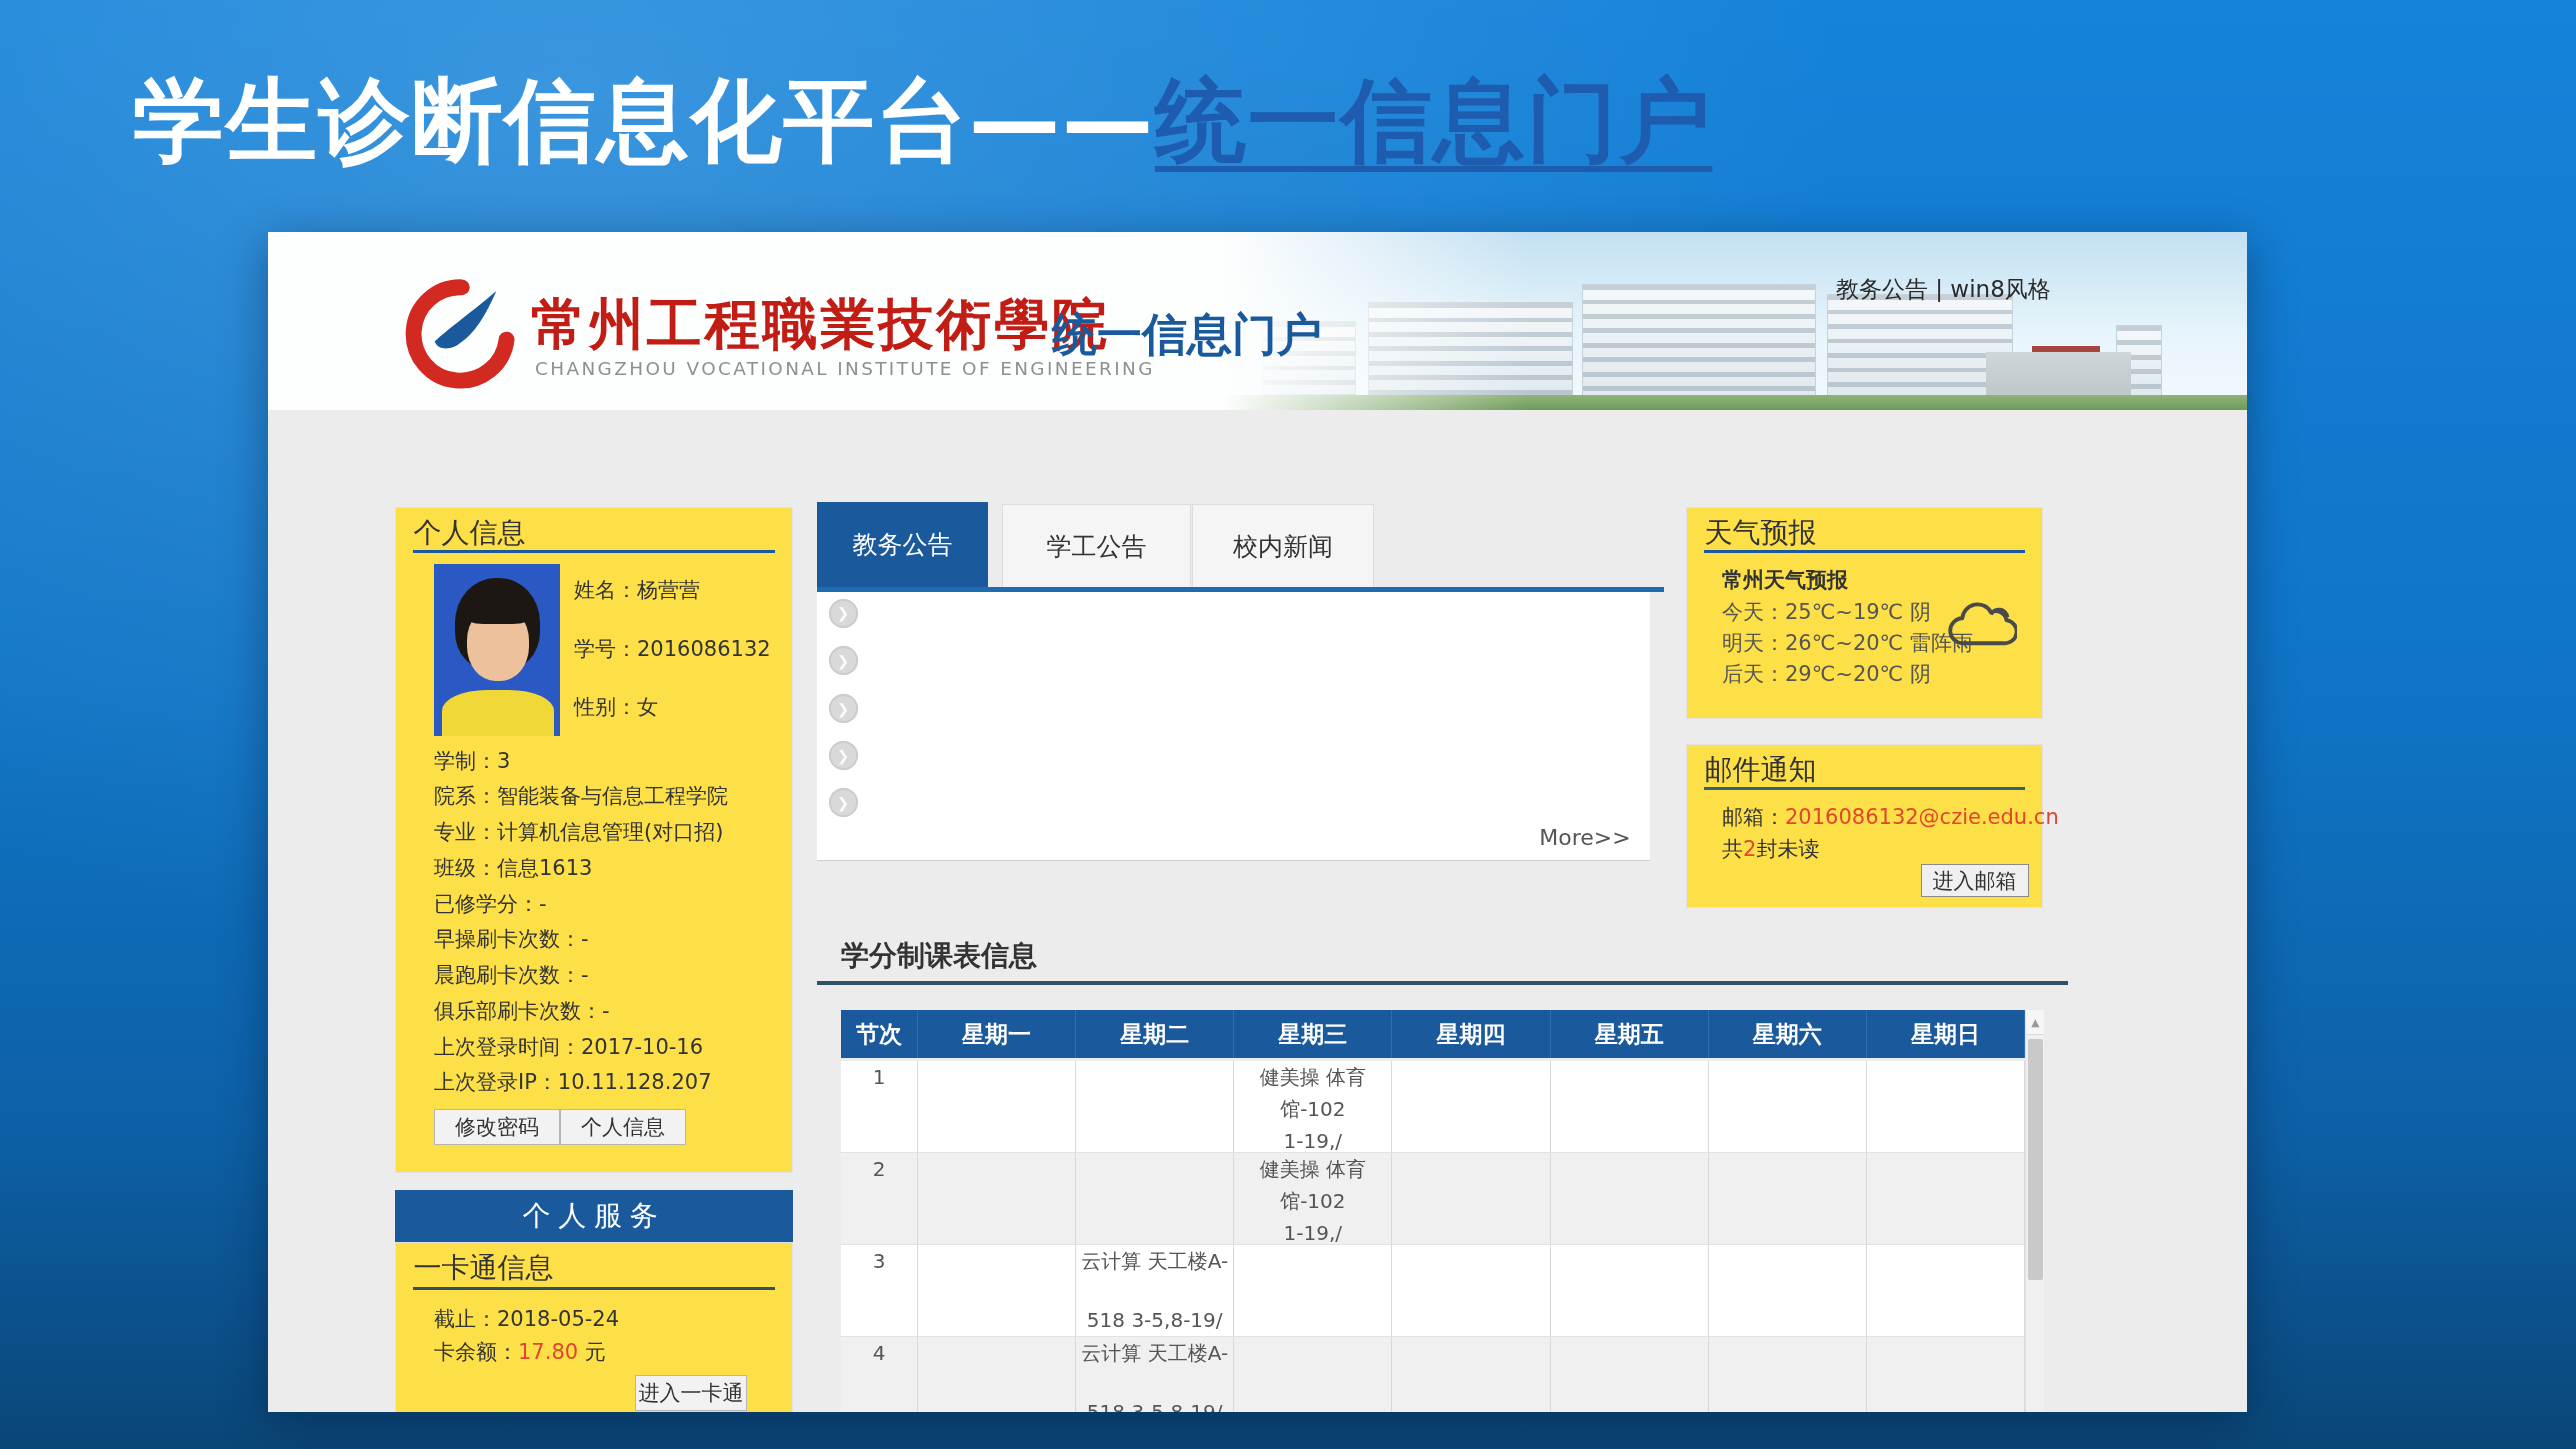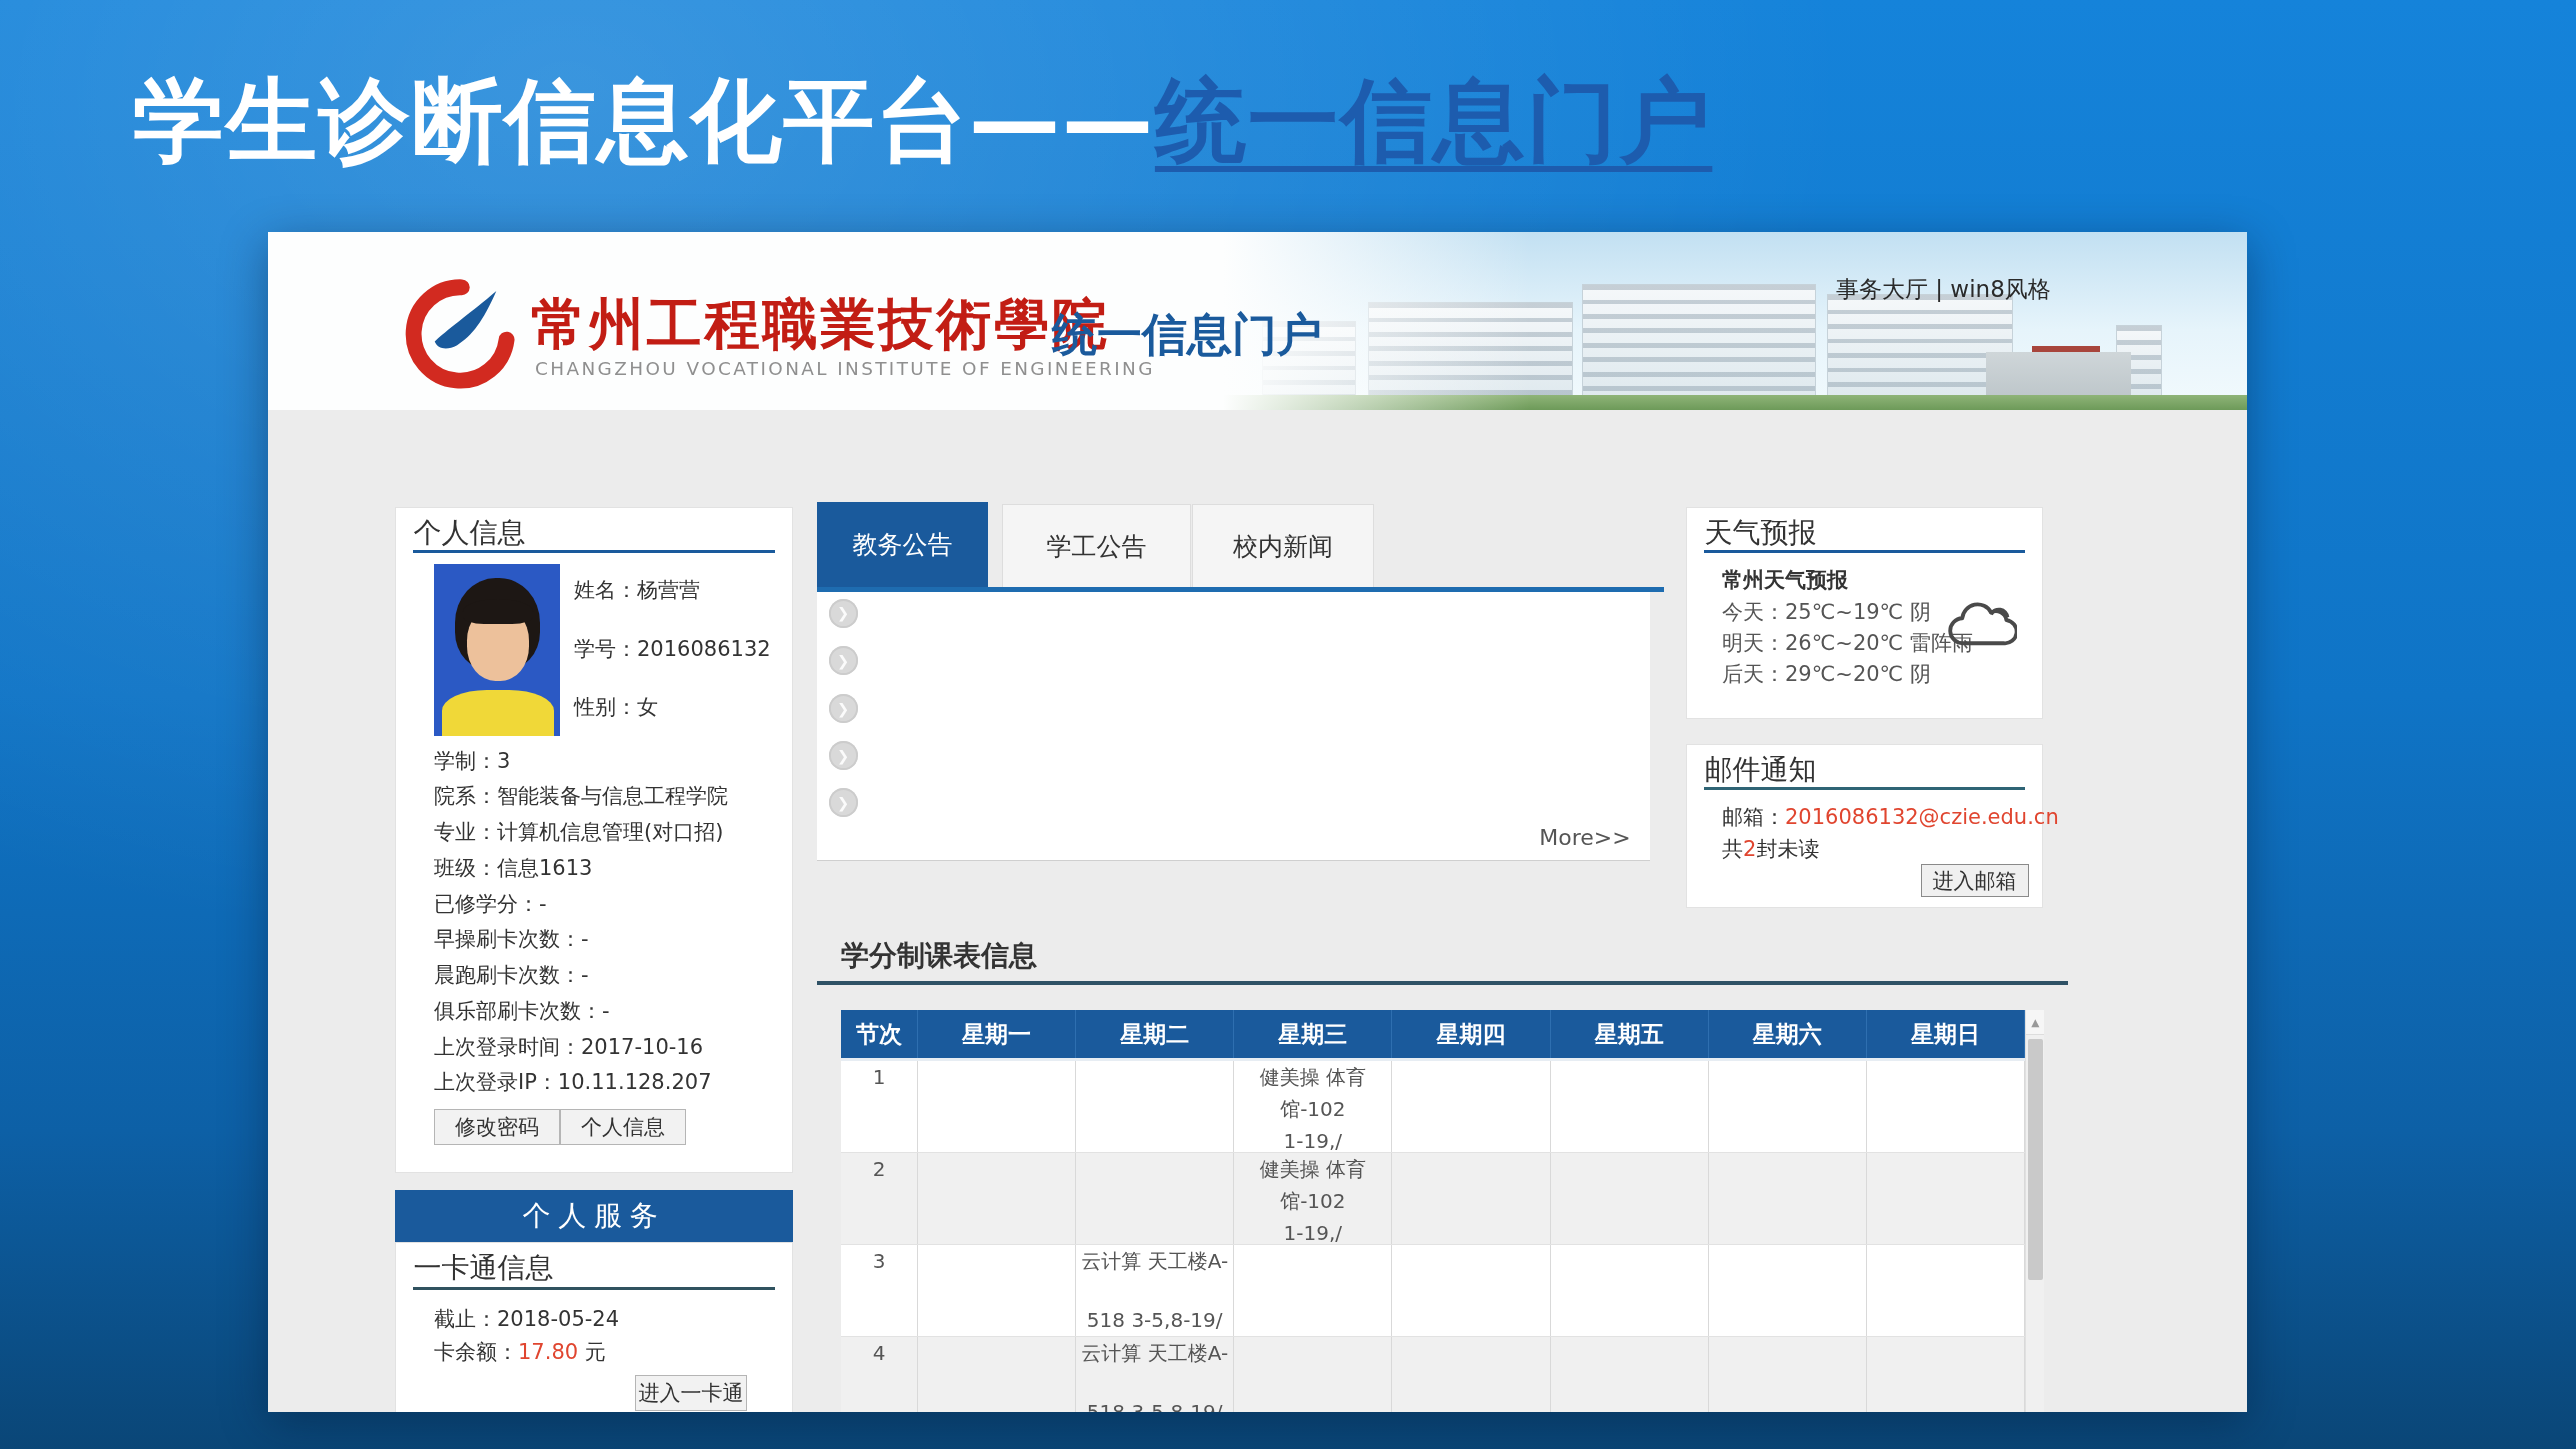--- a/index.html
+++ b/index.html
@@ -40,21 +40,21 @@
   
   .nav{position:absolute;left:0;top:178px;width:1979px;height:73px;background:#1a5a9c;
        display:flex;align-items:center;}
   .nav-item{color:#fff;font-size:25px;cursor:pointer;white-space:nowrap;}
   .nav-item.n0{margin-left:155px;}
   .nav-item.n1{margin-left:75px;}
   .nav-item.n2{margin-left:75px;text-decoration:underline;text-underline-offset:5.8px;}
   .nav-item.n3{margin-left:75px;}
 
   
-  .panel{position:absolute;background:#ffffff;border:1px solid #e2e2e2;box-sizing:border-box;}
+  .panel{position:absolute;background:#fde047;border:1px solid #e2e2e2;box-sizing:border-box;}
   .p-title{position:absolute;left:17.4px;top:5.8px;font-size:28px;color:#333;white-space:nowrap;}
   .p-rule{position:absolute;left:17.4px;right:17.4px;height:2.9px;background:#1a5a9c;}
 
   
   #profile{left:127px;top:275px;width:398px;height:666px;}
   .photo{position:absolute;left:38px;top:56px;width:126px;height:172px;background:#2b59c4;overflow:hidden;}
   .ph-hair{position:absolute;left:21px;top:13.5px;width:85px;height:93px;border-radius:48% 48% 42% 42%;background:#1d1714;}
   .ph-face{position:absolute;left:33px;top:42px;width:62px;height:75px;border-radius:46%;background:#edc19b;}
   .ph-fringe{position:absolute;left:29px;top:35px;width:70px;height:25px;border-radius:50% 50% 30% 30%;background:#1d1714;}
   .ph-shirt{position:absolute;left:7.7px;bottom:-5.8px;width:112px;height:52px;border-radius:40% 40% 0 0;background:#f0d838;}
@@ -130,21 +130,21 @@
         <div class="bldg" style="left:145px;top:70px;width:203px;height:95px;"></div>
         <div class="bldg" style="left:359px;top:52px;width:232px;height:112px;"></div>
         <div class="bldg" style="left:604px;top:62px;width:184px;height:102px;"></div>
         <div class="bldg" style="left:39px;top:89px;width:92px;height:75px;"></div>
         <div class="redroof" style="left:809px;top:114px;width:68px;height:50px;"></div>
         <div class="bldg" style="left:893px;top:93px;width:44px;height:71px;"></div>
         <div class="road"></div>
         <div class="ground"></div>
         <div class="fade"></div>
       </div>
-      <div class="style-switch">事务大厅 | win8风格</div>
+      <div class="style-switch">教务公告 | win8风格</div>
       <svg class="logo" viewBox="0 0 120 120">
         <path d="M63 10 A50 50 0 1 0 111 66" fill="none" stroke="#d22a20" stroke-width="17" stroke-linecap="round"></path>
         <path d="M34 68 C54 50 72 38 100 14 C86 46 74 62 58 72 C47 78 37 76 34 68 Z" fill="#1a5a9c"></path>
       </svg>
       <div class="school-name">常州工程職業技術學院</div>
       <div class="school-sub">CHANGZHOU VOCATIONAL INSTITUTE OF ENGINEERING</div>
       <div class="portal-title">统一信息门户</div>
     </div>
 
 

